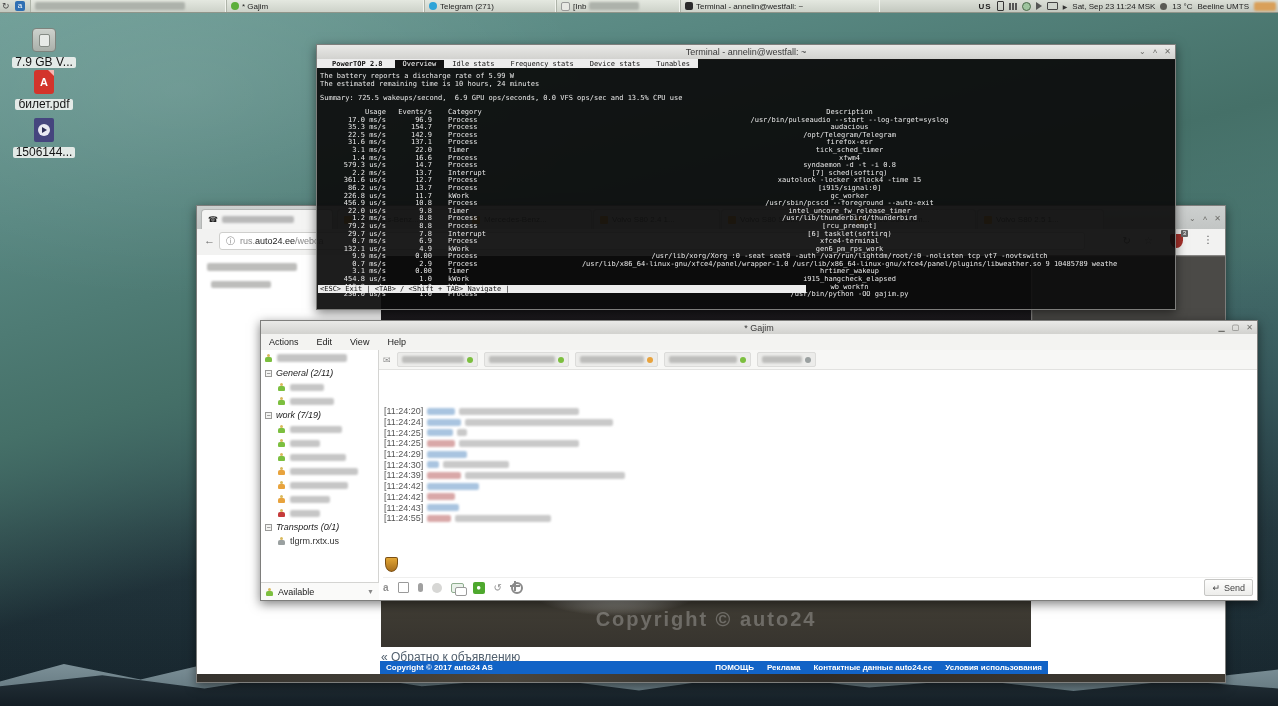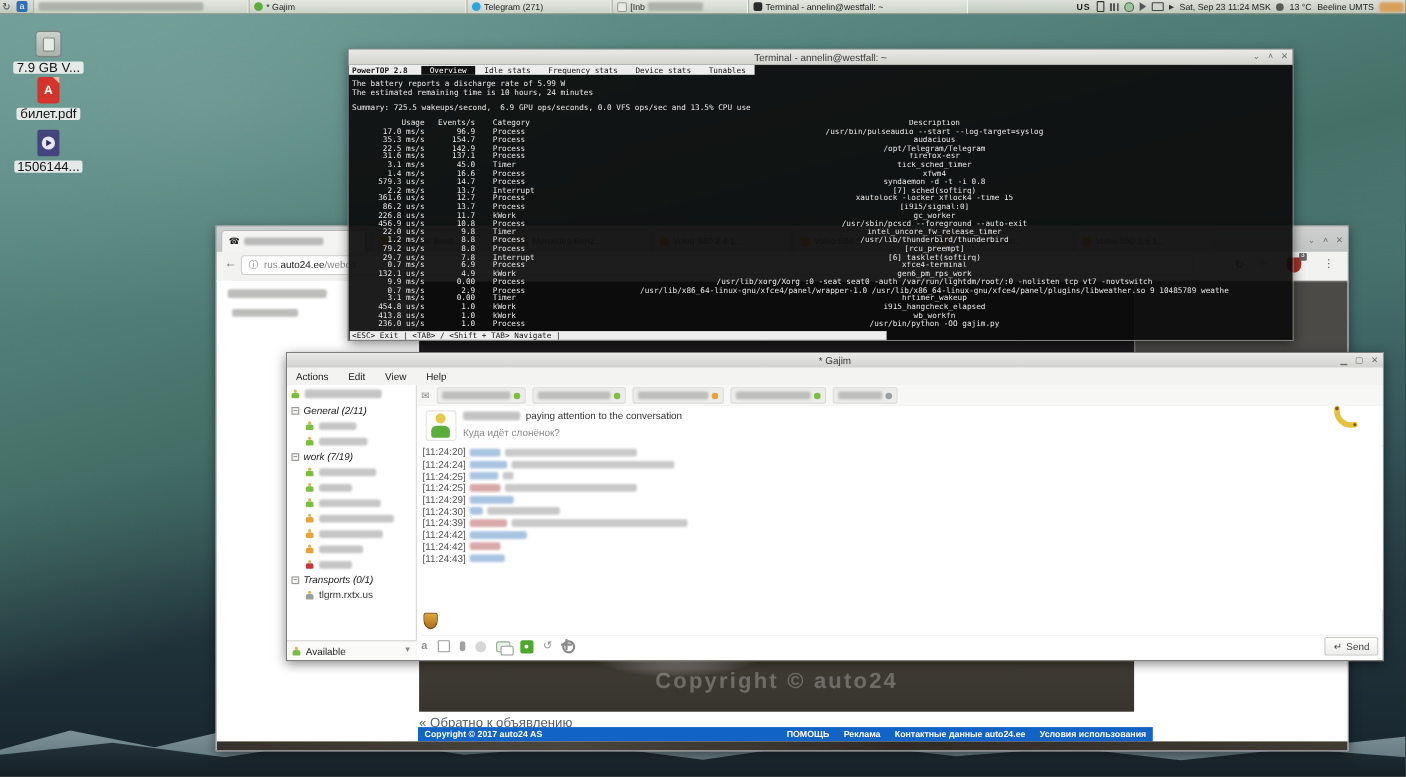--- a/index.html
+++ b/index.html
@@ -75,32 +75,32 @@
   #pfooter .cpy{margin-left:6px;}
   #pfooter .flinks{margin-left:auto;display:flex;gap:13px;margin-right:6px;}
   #bottomstrip{position:absolute;left:0;top:419px;width:1030px;height:12px;
     background:linear-gradient(90deg,#35322d,#4a453c 30%,#2f2c28 60%,#403b33);filter:blur(.6px);}
   
   #terminal{left:316px;top:44px;width:860px;height:266px;z-index:3;background:transparent;}
   #terminal .titlebar{height:14px;font-size:9px;}
   #tbody{position:absolute;left:0;top:14px;right:0;bottom:0;background:rgba(12,12,12,.93);
     font-family:"DejaVu Sans Mono",monospace;font-size:7px;color:#e8e8e8;overflow:hidden;}
   #ptstrip{display:inline-flex;align-items:center;height:9px;background:#ededed;color:#111;margin:0;}
-  #ptstrip .app{font-weight:bold;padding:0 12px 0 3px;}
+  #ptstrip .app{font-weight:bold;padding:0 12px 0 15px;}
   .pt-tab{padding:0 8px;}
   .pt-tab.sel{background:#111;color:#fff;}
   #ptlines{margin-top:4px;padding-left:3px;line-height:8px;white-space:pre;}
   #ptsummary{margin-top:6px;padding-left:3px;line-height:8px;white-space:pre;}
   #pthead,.trow{display:flex;line-height:7.6px;height:7.6px;padding-left:3px;white-space:pre;}
   #pthead{margin-top:7px;}
   .c1{width:66px;text-align:right;flex:0 0 auto;}
   .c2{width:46px;text-align:right;flex:0 0 auto;}
   .c3{width:74px;margin-left:16px;flex:0 0 auto;text-align:left;}
   .c4{flex:1;margin-left:2px;overflow:hidden;text-align:center;}
-  #ptstatus{position:absolute;left:1px;bottom:0;width:486px;height:8px;background:#ededed;color:#111;
+  #ptstatus{position:absolute;left:1px;bottom:16px;width:486px;height:8px;background:#ededed;color:#111;
     font-size:7px;line-height:8px;padding-left:2px;white-space:pre;}
   
   #gajim{left:260px;top:320px;width:998px;height:281px;background:#fff;z-index:4;}
   #gajim .titlebar{height:13px;font-size:9px;}
   #gmenubar{position:absolute;left:0;top:13px;right:0;height:16px;background:#f3f3f1;border-bottom:1px solid #e0e0de;
     display:flex;align-items:center;gap:2px;font-size:9px;color:#222;}
   #gmenubar span{padding:0 8px;}
   #roster{position:absolute;left:0;top:29px;width:118px;bottom:0;border-right:1px solid #d4d4d2;background:#fff;box-sizing:border-box;}
   .acct-row{display:flex;align-items:center;gap:4px;height:16px;padding-left:3px;}
   .grp-row{display:flex;align-items:center;gap:4px;height:14px;padding-left:4px;font-size:9px;font-style:italic;color:#1c1c1c;}
@@ -263,21 +263,21 @@
           </span>
       </div>
       <div id="ptlines"><div>The battery reports a discharge rate of 5.99 W</div><div>The estimated remaining time is 10 hours, 24 minutes</div></div>
       <div id="ptsummary">Summary: 725.5 wakeups/second,  6.9 GPU ops/seconds, 0.0 VFS ops/sec and 13.5% CPU use</div>
       <div id="pthead"><span class="c1">Usage</span><span class="c2">Events/s</span><span class="c3">Category</span><span class="c4">Description</span></div>
       <div id="ptrows">
           <div class="trow"><span class="c1">17.0 ms/s</span><span class="c2">96.9</span><span class="c3">Process</span><span class="c4">/usr/bin/pulseaudio --start --log-target=syslog</span></div>
           <div class="trow"><span class="c1">35.3 ms/s</span><span class="c2">154.7</span><span class="c3">Process</span><span class="c4">audacious</span></div>
           <div class="trow"><span class="c1">22.5 ms/s</span><span class="c2">142.9</span><span class="c3">Process</span><span class="c4">/opt/Telegram/Telegram</span></div>
           <div class="trow"><span class="c1">31.6 ms/s</span><span class="c2">137.1</span><span class="c3">Process</span><span class="c4">firefox-esr</span></div>
-          <div class="trow"><span class="c1">3.1 ms/s</span><span class="c2">45.0</span><span class="c3">Timer</span><span class="c4">tick_sched_timer</span></div>
+          <div class="trow"><span class="c1">3.1 ms/s</span><span class="c2">22.0</span><span class="c3">Timer</span><span class="c4">tick_sched_timer</span></div>
           <div class="trow"><span class="c1">1.4 ms/s</span><span class="c2">16.6</span><span class="c3">Process</span><span class="c4">xfwm4</span></div>
           <div class="trow"><span class="c1">579.3 us/s</span><span class="c2">14.7</span><span class="c3">Process</span><span class="c4">syndaemon -d -t -i 0.8</span></div>
           <div class="trow"><span class="c1">2.2 ms/s</span><span class="c2">13.7</span><span class="c3">Interrupt</span><span class="c4">[7] sched(softirq)</span></div>
           <div class="trow"><span class="c1">361.6 us/s</span><span class="c2">12.7</span><span class="c3">Process</span><span class="c4">xautolock -locker xflock4 -time 15</span></div>
           <div class="trow"><span class="c1">86.2 us/s</span><span class="c2">13.7</span><span class="c3">Process</span><span class="c4">[i915/signal:0]</span></div>
           <div class="trow"><span class="c1">226.8 us/s</span><span class="c2">11.7</span><span class="c3">kWork</span><span class="c4">gc_worker</span></div>
           <div class="trow"><span class="c1">456.9 us/s</span><span class="c2">10.8</span><span class="c3">Process</span><span class="c4">/usr/sbin/pcscd --foreground --auto-exit</span></div>
           <div class="trow"><span class="c1">22.0 us/s</span><span class="c2">9.8</span><span class="c3">Timer</span><span class="c4">intel_uncore_fw_release_timer</span></div>
           <div class="trow"><span class="c1">1.2 ms/s</span><span class="c2">8.8</span><span class="c3">Process</span><span class="c4">/usr/lib/thunderbird/thunderbird</span></div>
           <div class="trow"><span class="c1">79.2 us/s</span><span class="c2">8.8</span><span class="c3">Process</span><span class="c4">[rcu_preempt]</span></div>
@@ -430,38 +430,20 @@
           </div>
           <div class="chip">
             <span class="blur" style="display: inline-block; height: 7px; background: rgb(189, 189, 187); width: 68px;"></span>
             <span class="dot" style="background: rgb(124, 191, 63);"></span>
           </div>
           <div class="chip">
             <span class="blur" style="display: inline-block; height: 7px; background: rgb(189, 189, 187); width: 40px;"></span>
             <span class="dot" style="background: rgb(154, 160, 160);"></span>
           </div>
         </div>
-      <div id="chathdr">
-        <div class="avatar">
-            <div class="hd"></div>
-            <div class="bd"></div>
-          </div>
-        <div id="hdrline1">
-          <span class="blur" id="hdrnameblur" style="display: inline-block; height: 8px; background: rgb(196, 196, 196); width: 52px;"></span>
-          <span>paying attention to the conversation</span>
-        </div>
-        <div id="hdrline2">Куда идёт слонёнок?</div>
-        <div id="banana">
-          <svg width="26" height="20" viewBox="0 0 26 20">
-            <path d="M3 3 C5 12 14 17 23 12" fill="none" stroke="#e5c13d" stroke-width="5" stroke-linecap="round"></path>
-            <circle cx="3" cy="3" r="1.6" fill="#7a5a1e"></circle>
-            <circle cx="23" cy="12" r="1.4" fill="#7a5a1e"></circle>
-          </svg>
-        </div>
-      </div>
       <div id="chatlog">
           <div class="msg">
             <span class="t">[11:24:20]</span>
             <span class="nb blur" style="width: 28px; background: rgb(169, 196, 224);"></span>
             <span class="xb blur" style="width: 120px; background: rgb(201, 201, 201);"></span>
           </div>
           <div class="msg">
             <span class="t">[11:24:24]</span>
             <span class="nb blur" style="width: 34px; background: rgb(169, 196, 224);"></span>
             <span class="xb blur" style="width: 148px; background: rgb(201, 201, 201);"></span>
@@ -494,20 +476,25 @@
             <span class="t">[11:24:42]</span>
             <span class="nb blur" style="width: 52px; background: rgb(169, 196, 224);"></span>
           </div>
           <div class="msg">
             <span class="t">[11:24:42]</span>
             <span class="nb blur" style="width: 28px; background: rgb(217, 168, 168);"></span>
           </div>
           <div class="msg">
             <span class="t">[11:24:43]</span>
             <span class="nb blur" style="width: 32px; background: rgb(169, 196, 224);"></span>
+          </div>
+          <div class="msg">
+            <span class="t">[11:24:55]</span>
+            <span class="nb blur" style="width: 24px; background: rgb(217, 168, 168);"></span>
+            <span class="xb blur" style="width: 96px; background: rgb(201, 201, 201);"></span>
           </div>
         </div>
       <div id="pgpshield"></div>
       <div style="position:absolute;left:22px;bottom:26px;right:4px;height:15px;background:#fff;"></div>
       <div id="chattools">
         <span class="ti" style="font-weight:bold;">a</span>
         <span class="ti ti-frame"></span>
         <span class="ti ti-mic"></span>
         <span class="ti ti-cam"></span>
         <span class="ti ti-bub"></span>

